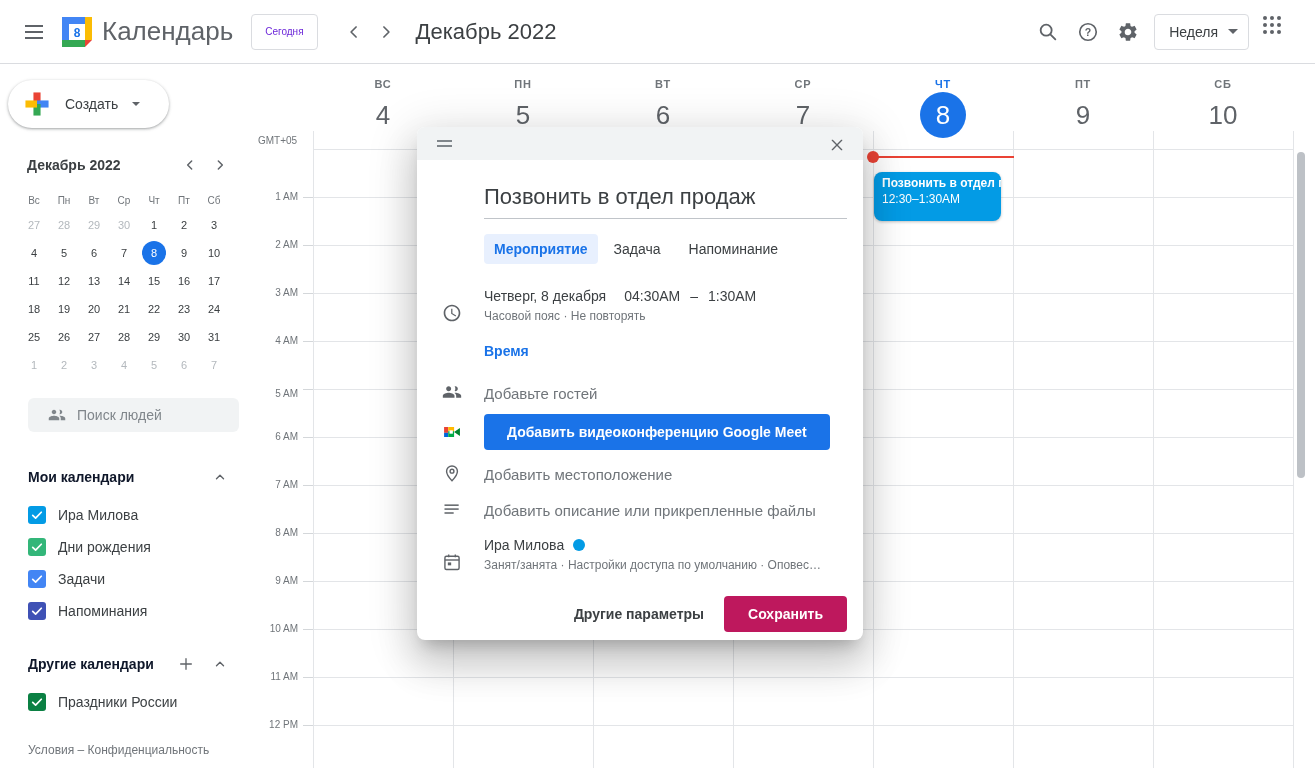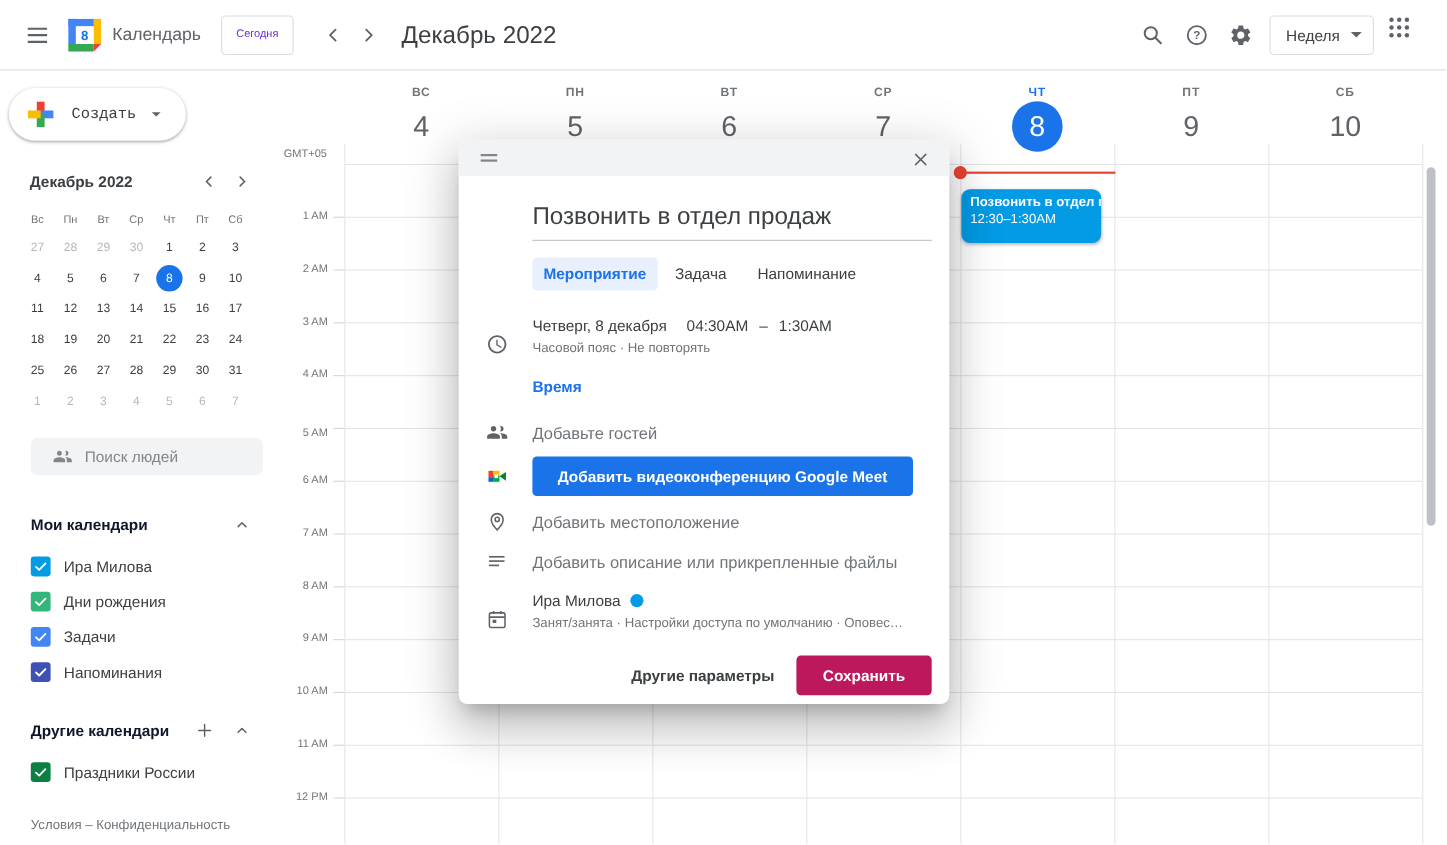--- a/index.html
+++ b/index.html
@@ -7,41 +7,41 @@
   #app { position:relative; width:1315px; height:768px; overflow:hidden;
          font-family:"Liberation Sans", sans-serif; color:#3c4043; background:#fff; }
 
   
   .header { position:absolute; top:0; left:0; right:0; height:64px;
             display:flex; align-items:center; border-bottom:1px solid #dadce0; background:#fff; z-index:20; }
   .icon-btn { width:40px; height:40px; border:none; background:transparent; border-radius:50%;
               display:flex; align-items:center; justify-content:center; cursor:pointer; flex:none; }
   .hamburger-wrap { margin-left:14px; }
   .logo-wrap { display:flex; align-items:center; margin-left:8px; cursor:pointer; }
-  .app-title { font-size:16px; color:#5f6368; margin-left:10px; }
+  .app-title { font-size:26px; color:#5f6368; margin-left:10px; }
   .today-btn { margin-left:18px; height:36px; padding:0 13px; border:1px solid #dadce0; border-radius:4px;
                background:#fff; font-size:10px; color:#6d28d9; cursor:pointer; font-family:inherit; }
   .nav-arrows { display:flex; margin-left:20px; }
   .range-title { font-size:22px; color:#3c4043; margin-left:14px; white-space:nowrap; }
   .hdr-right { margin-left:auto; display:flex; align-items:center; padding-right:16px; }
   .view-btn { height:36px; margin:0 10px 0 6px; padding:0 10px 0 14px; border:1px solid #dadce0; border-radius:4px;
               background:#fff; font-size:14px; color:#3c4043; display:flex; align-items:center; gap:10px; cursor:pointer; font-family:inherit; }
   .caret-down { width:0; height:0; border-left:5px solid transparent; border-right:5px solid transparent;
                 border-top:5px solid #5f6368; display:inline-block; }
   .dots-icon { width:4px; height:4px; border-radius:50%; background:#5f6368; display:block;
                box-shadow: 7px 0 #5f6368, 14px 0 #5f6368,
                            0 7px #5f6368, 7px 7px #5f6368, 14px 7px #5f6368,
                            0 14px #5f6368, 7px 14px #5f6368, 14px 14px #5f6368;
                margin:-14px 0 0 -14px; position:relative; top:7px; left:7px; }
 
   
   .sidebar { position:absolute; top:64px; left:0; width:256px; bottom:0; background:#fff; z-index:15; }
   .create-btn { margin:16px 0 0 8px; width:161px; height:48px; border:none; border-radius:24px; background:#fff;
                 box-shadow:0 1px 2px rgba(60,64,67,.3), 0 1px 3px 1px rgba(60,64,67,.15);
-                display:flex; align-items:center; cursor:pointer; padding:0 12px 0 13px; font-family:Liberation Mono, monospace; }
+                display:flex; align-items:center; cursor:pointer; padding:0 12px 0 13px; font-family:Liberation Sans, sans-serif; }
   .create-label { font-size:14px; color:#3c4043; margin:0 14px 0 12px; }
   .mini-cal { margin:25px 0 0 0; }
   .mc-head { display:flex; align-items:center; margin-left:27px; }
   .mc-title { font-size:14px; font-weight:bold; color:#3c4043; }
   .mc-nav { margin-left:auto; margin-right:24px; display:flex; gap:6px; }
   .mc-nav .icon-btn { width:24px; height:24px; }
   .mc-dow-row, .mc-grid { display:grid; grid-template-columns:repeat(7,30px); margin-left:19px; }
   .mc-dow-row { margin-top:12px; }
   .mc-dow { height:22px; display:flex; align-items:center; justify-content:center;
             font-size:10px; color:#70757a; }

